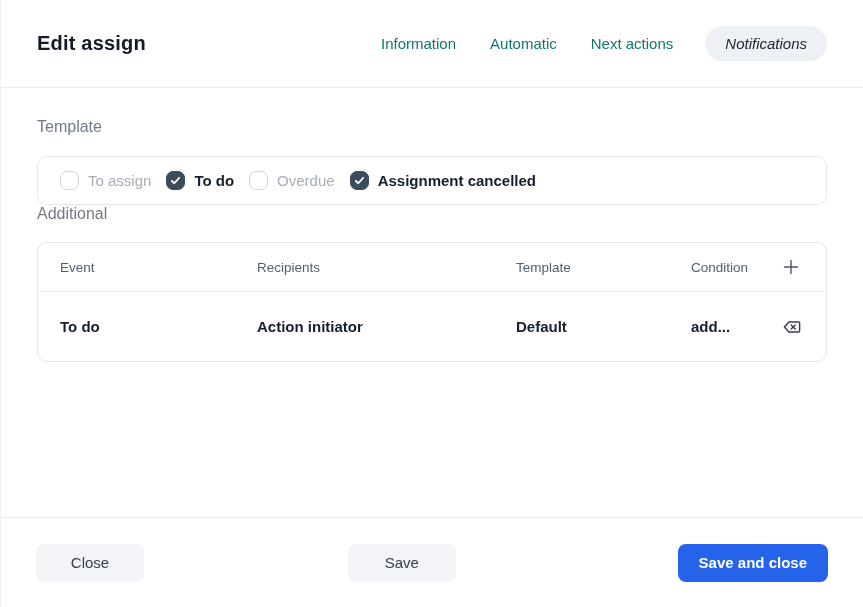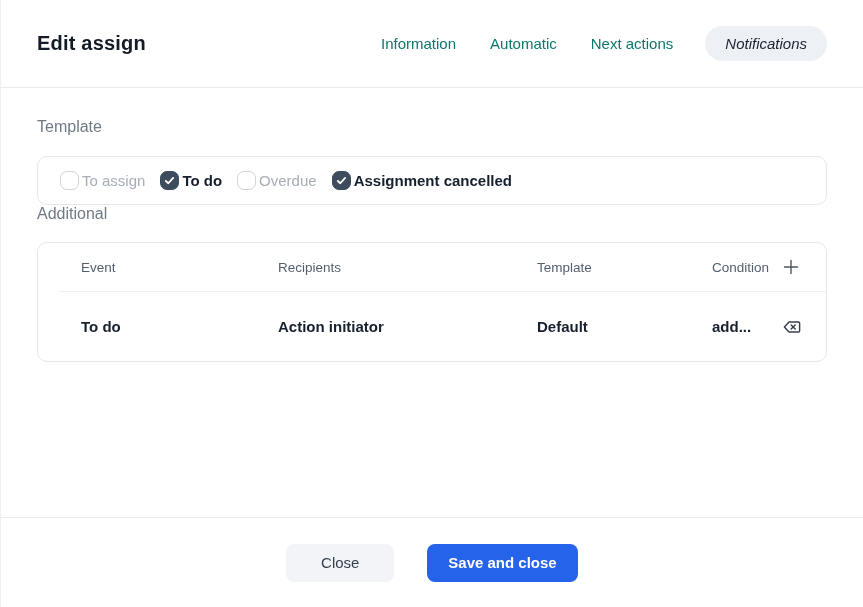--- a/index.html
+++ b/index.html
@@ -32,29 +32,29 @@
     background:#edf0f4; color:#1b2430;
     padding:9px 20px; margin-left:-2px;font-style:italic;
   }
 
   
   .body { padding:0 36px; flex:1 1 auto; }
   .section-label { font-size:16px; color:#707a87; }
   .label-automatic { margin-top:30px; }
   .label-additional { }
 
-  .box-border { border:1px solid #e3e8ef; border-radius:10px; background:#fff;padding-left:21px; }
+  .box-border { border:1px solid #e3e8ef; border-radius:10px; background:#fff; }
 
   
   .checkbox-group {
     margin-top:20px; height:49px;
     display:flex; align-items:center; gap:15px;
     padding:0 22px;
   }
-  .checkbox { display:flex; align-items:center; gap:3px; cursor:pointer; }
+  .checkbox { display:flex; align-items:center; gap:9px; cursor:pointer; }
   .cb-box {
     width:19px; height:19px; border-radius:7px;
     border:1.5px solid #ccd3dd; background:#fff;
     display:flex; align-items:center; justify-content:center;
     flex:0 0 19px;
   }
   .checkbox .check { display:none; }
   .checkbox.checked .cb-box { background:#3d4c5d; border-color:#3d4c5d; }
   .checkbox.checked .check { display:block; }
   .cb-label { font-size:15px; color:#a6aeb8; white-space:nowrap; }
@@ -76,21 +76,21 @@
   .icon-btn {
     background:none; border:none; cursor:pointer;
     display:flex; align-items:center; justify-content:center;
     width:26px; height:26px; padding:0; justify-self:end;
   }
 
   
   .footer {
     flex:0 0 90px;
     border-top:1px solid #e8ecf1;
-    display:flex; align-items:center; justify-content:center;
+    display:flex; align-items:center; justify-content:space-between;
     gap:15px; padding:0 35px;
   }
   .btn {
     height:38px; border:none; border-radius:8px;
     font-family:"Liberation Sans", sans-serif;
     font-size:15px; cursor:pointer; white-space:nowrap;
   }
   .btn-light { background:#f2f4f7; color:#333f4e; min-width:108px; padding:0 28px; }
   .btn-primary { background:#2563eb; color:#ffffff; font-weight:700; padding:0 21px;margin-left:18px; }
 </style>
@@ -170,16 +170,17 @@
             <line x1="16.6" y1="9.8" x2="12.2" y2="14.2"></line>
           </svg>
         </button>
       </div>
     </div>
 
   </div>
 
   <div class="footer">
     <button class="btn btn-light">Close</button>
+    <button class="btn btn-light">Save</button>
     <button class="btn btn-primary">Save and close</button>
   </div>
 
 </div>
 
 </body></html>

